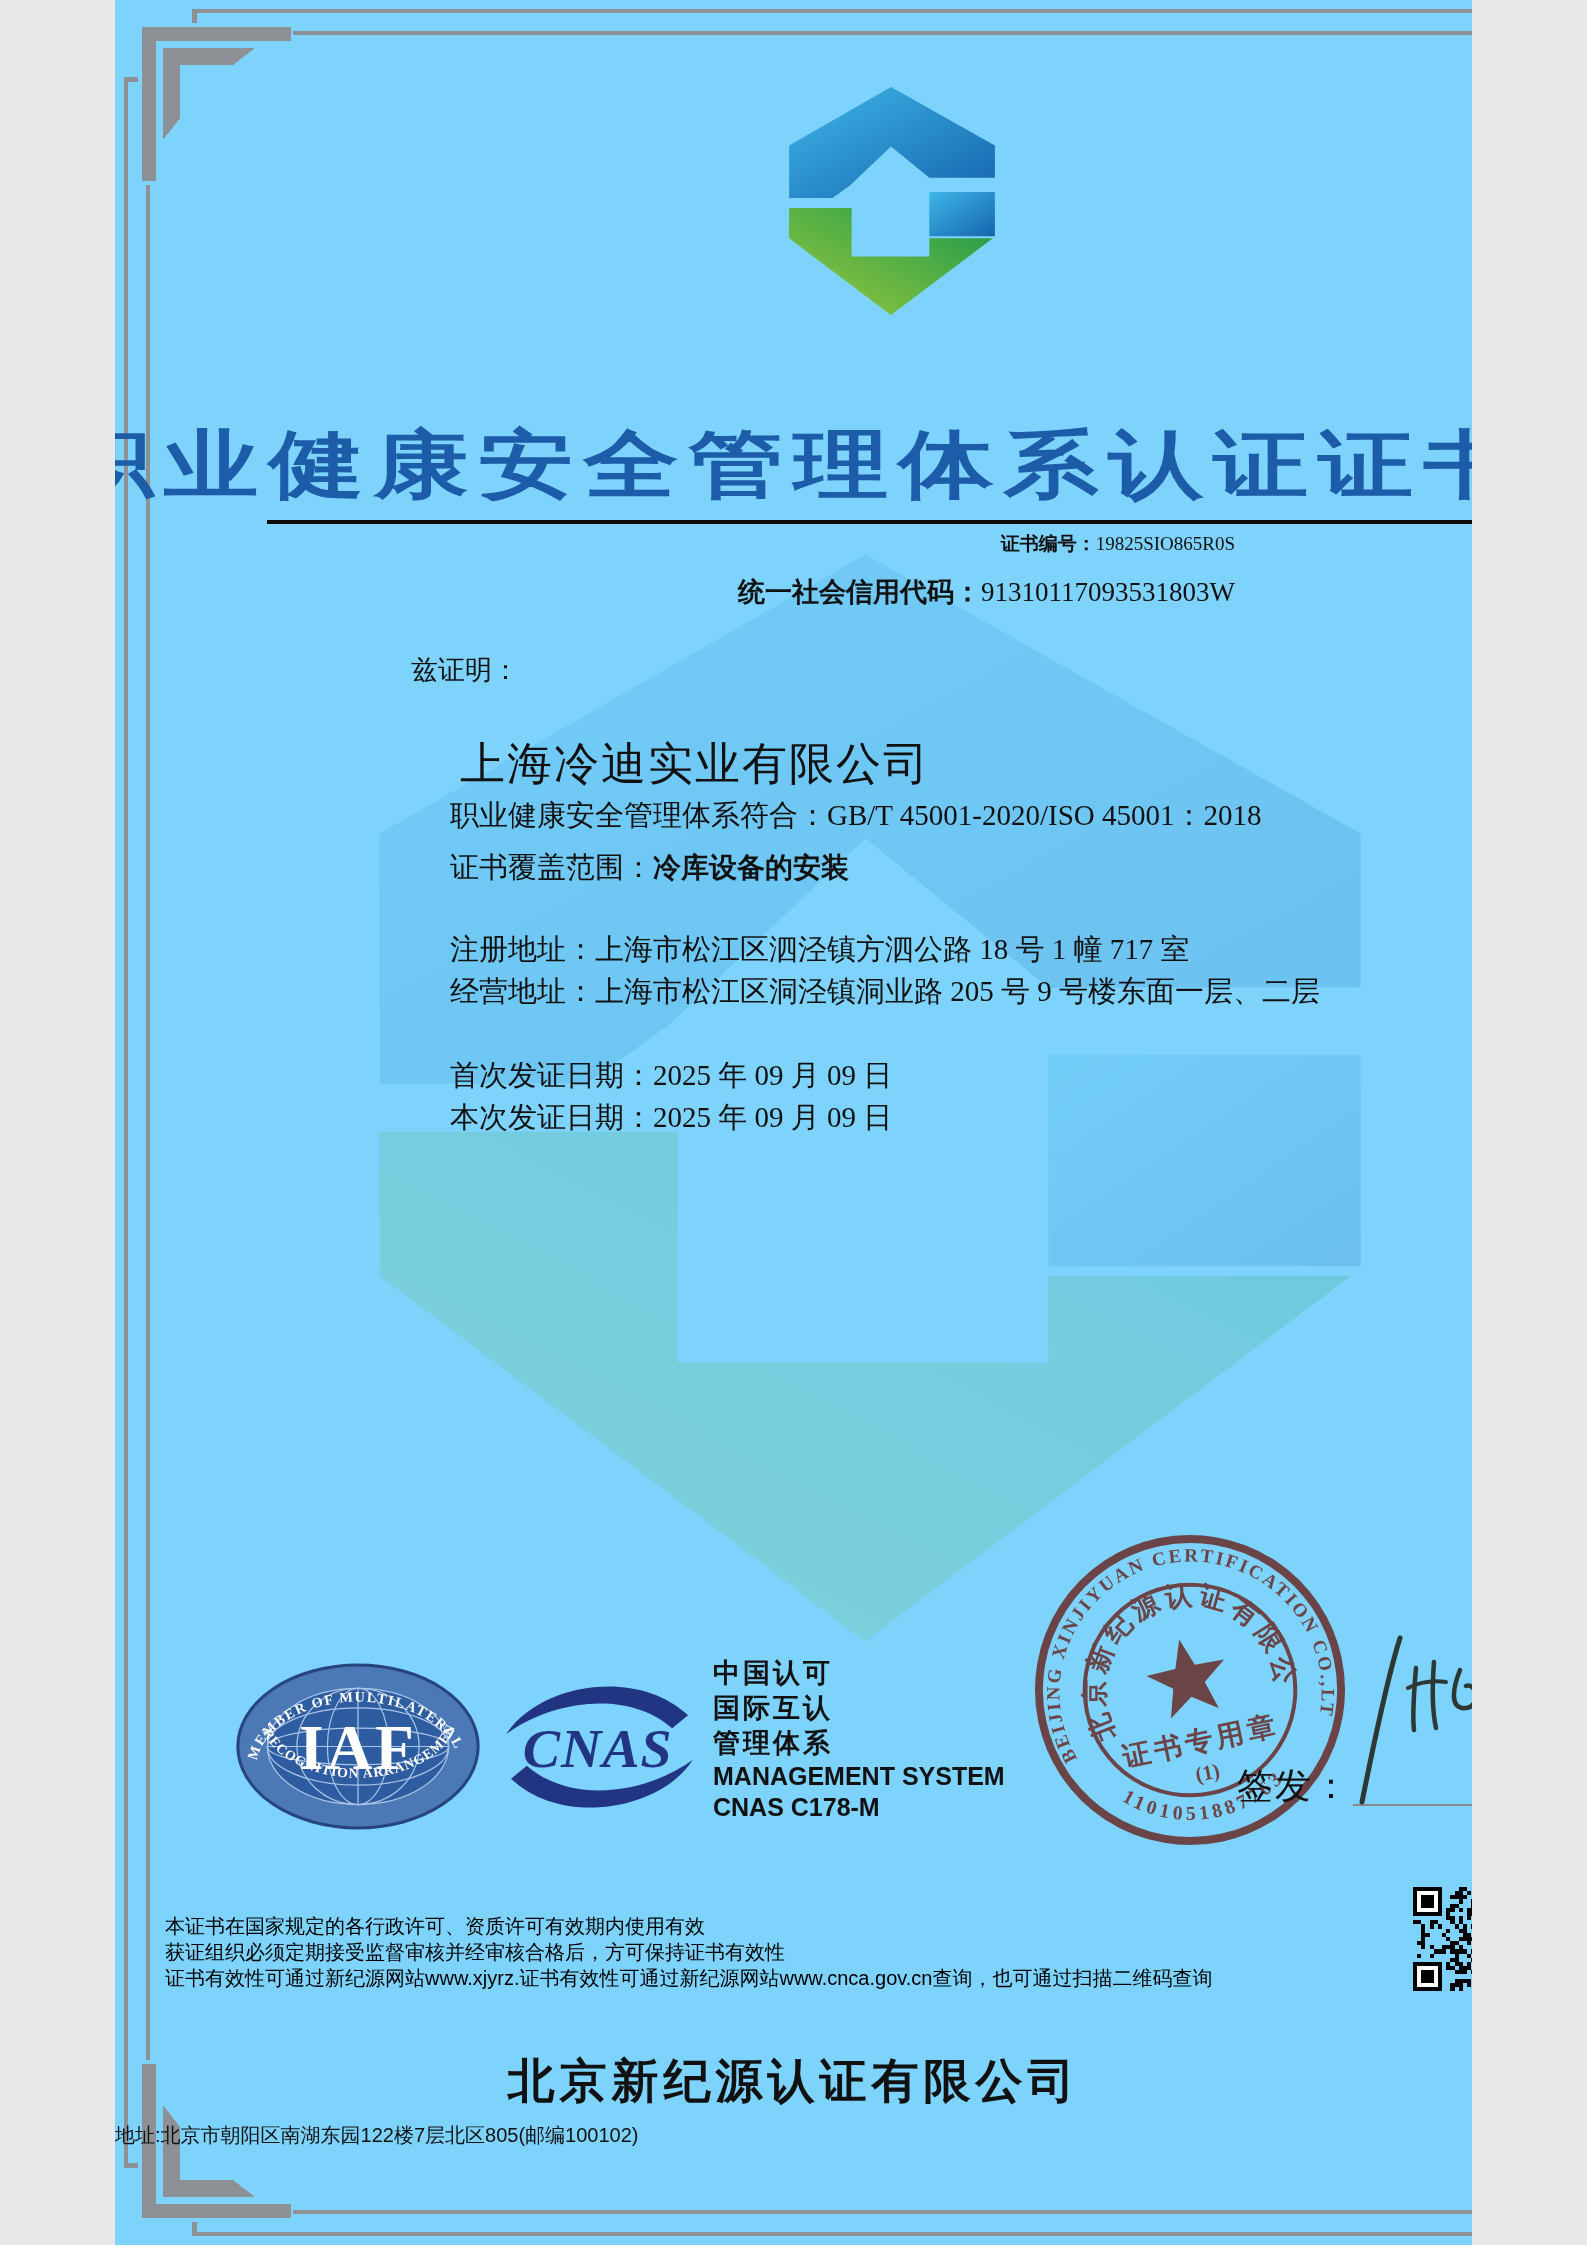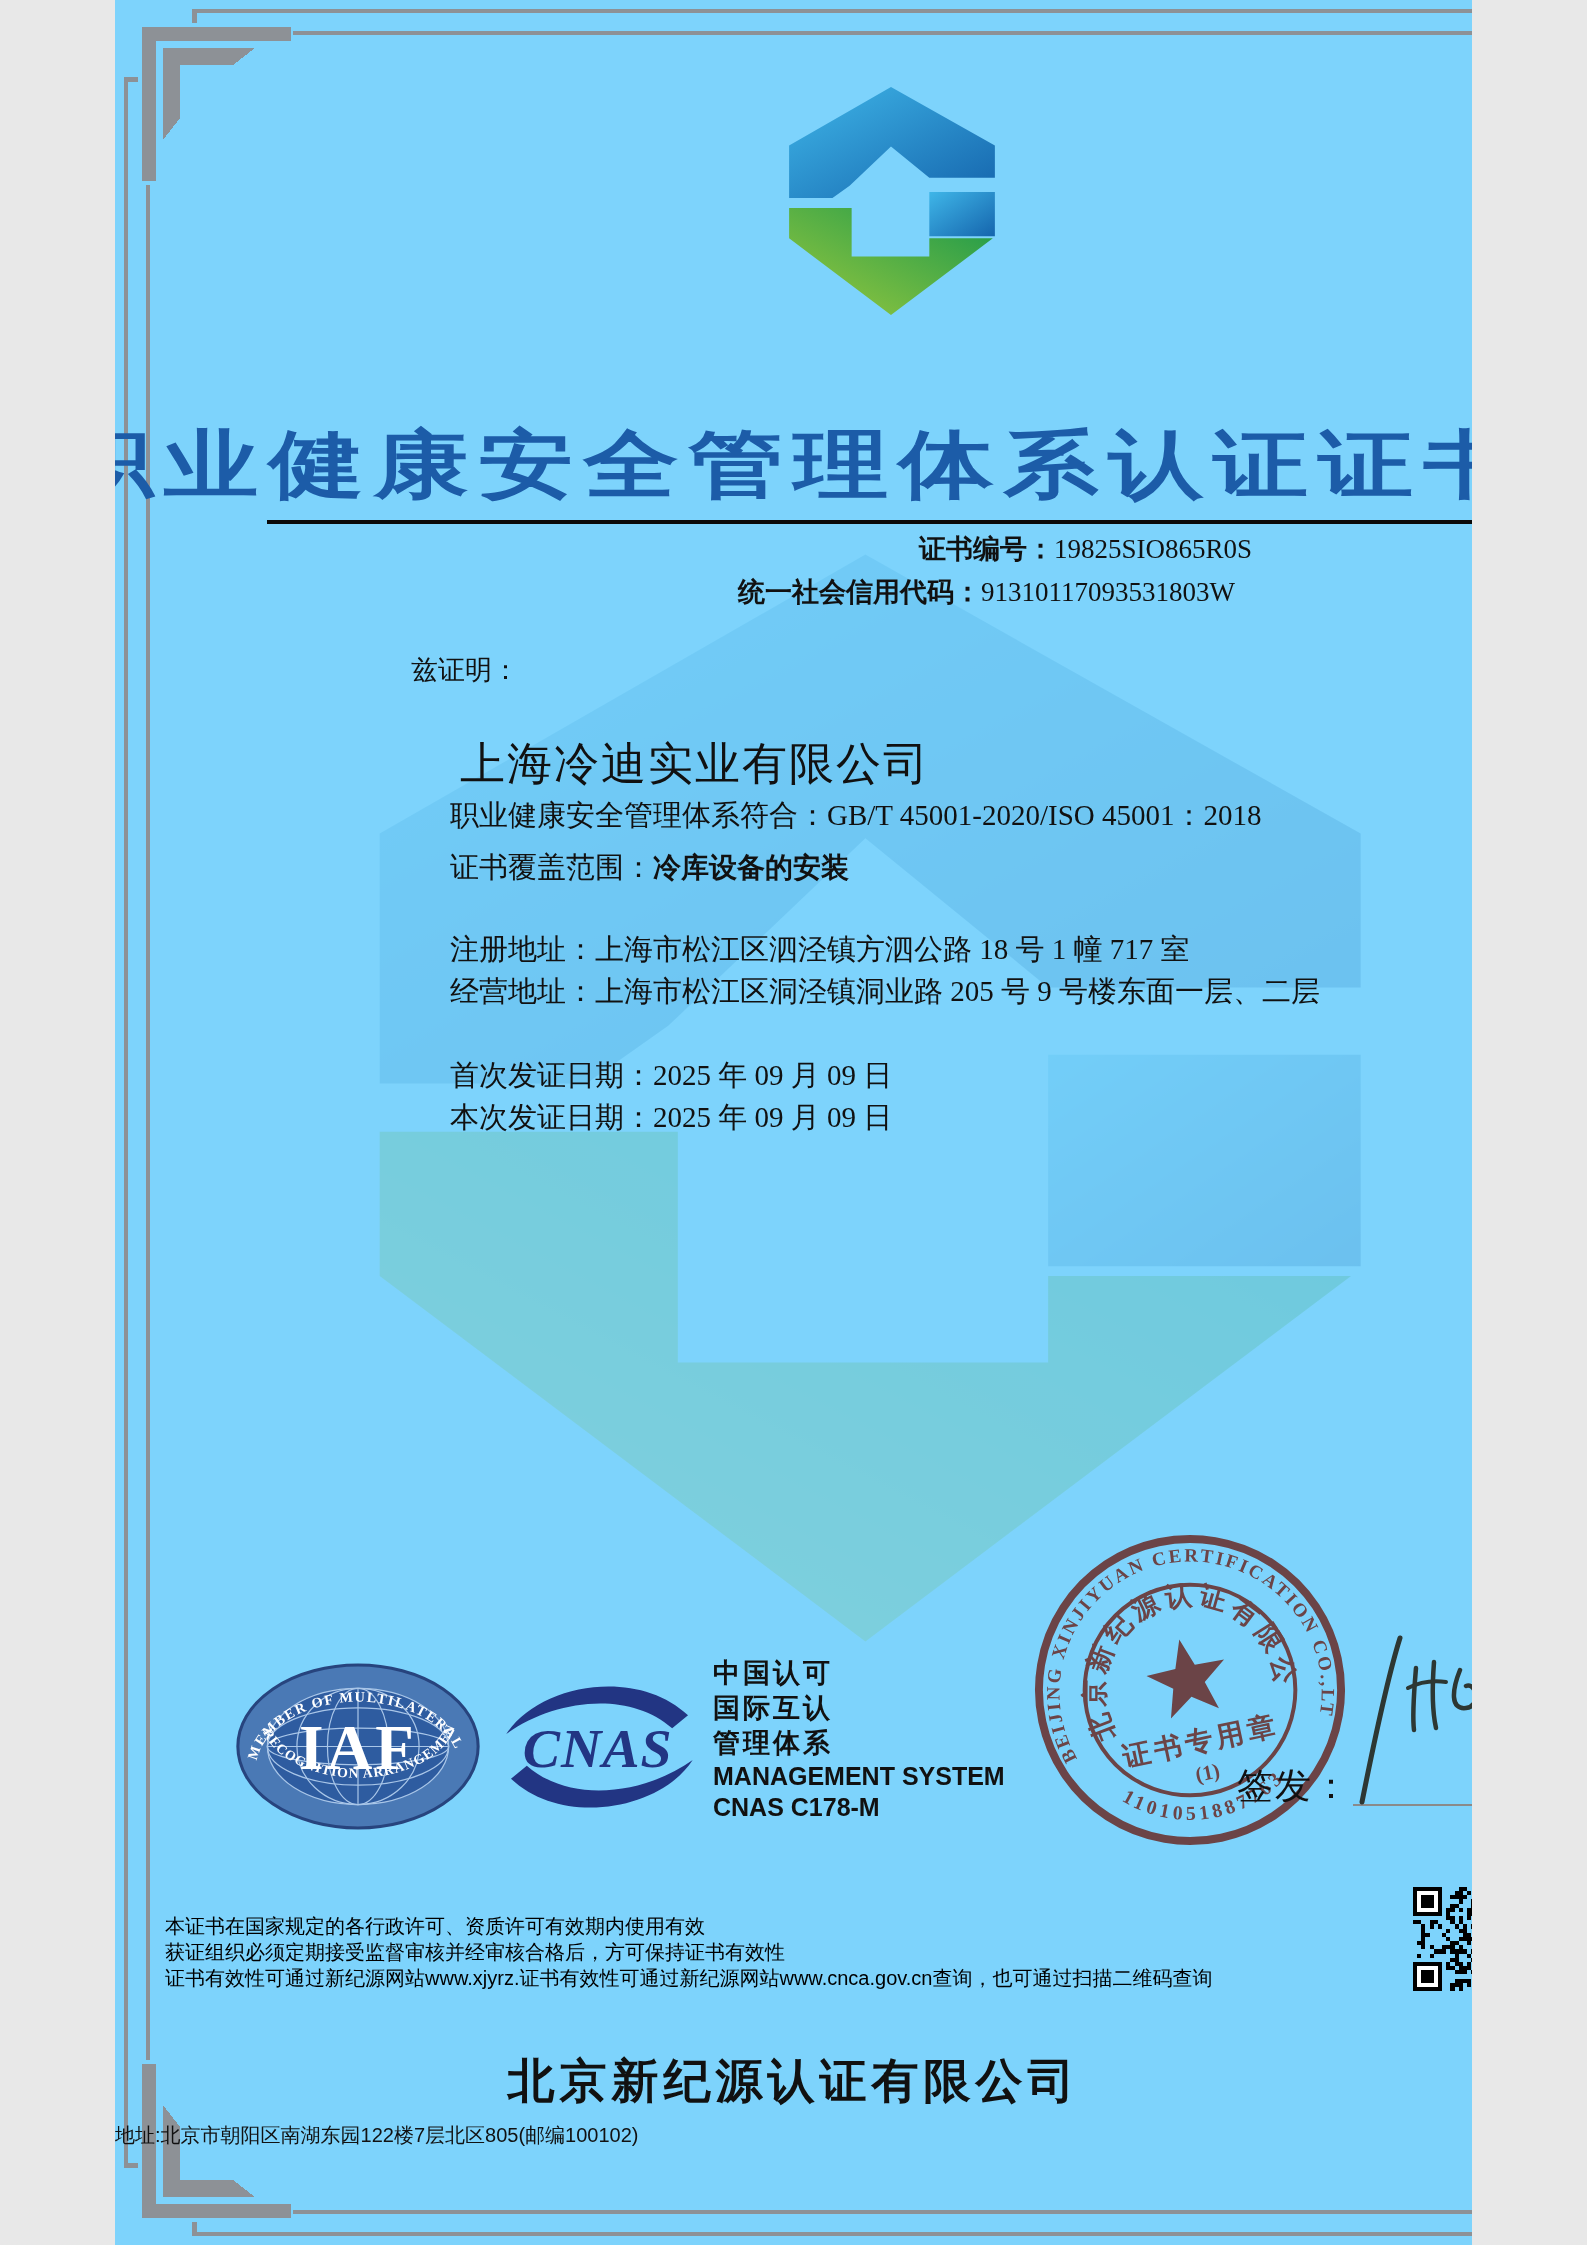--- a/index.html
+++ b/index.html
@@ -13,21 +13,21 @@
 
   
   .logo{left:672px;top:85px;width:212px;height:232px;}
   .watermark{left:255px;top:545px;width:1010px;height:1106px;opacity:0.16;}
 
   
   .title{left:0;right:0;top:425px;text-align:center;color:#1c5ca8;font-weight:bold;
          font-size:74px;line-height:80px;letter-spacing:8px;transform:scaleX(1.28);transform-origin:center;white-space:nowrap;}
   .title-rule{left:152px;top:520px;width:1283px;height:4px;background:#0a0a0a;}
 
-  .cert-no{right:220px;top:531px;font-size:27px;white-space:nowrap;}
+  .cert-no{right:237px;top:531px;font-size:19px;white-space:nowrap;}
   .credit-code{right:237px;top:574px;font-size:27px;white-space:nowrap;}
   .cert-no b,.credit-code b{font-weight:bold;}
 
   
   .line{white-space:nowrap;font-size:29px;}
   .certify-intro{left:296px;top:652px;font-size:27px;}
   .company{left:345px;top:734px;font-size:45px;font-weight:normal;letter-spacing:2px;}
   .standard{left:335px;top:796px;}
   .scope{left:335px;top:848px;}
   .scope .val{font-family:"Liberation Sans","DejaVu Sans",sans-serif;font-weight:bold;font-size:28px;}

